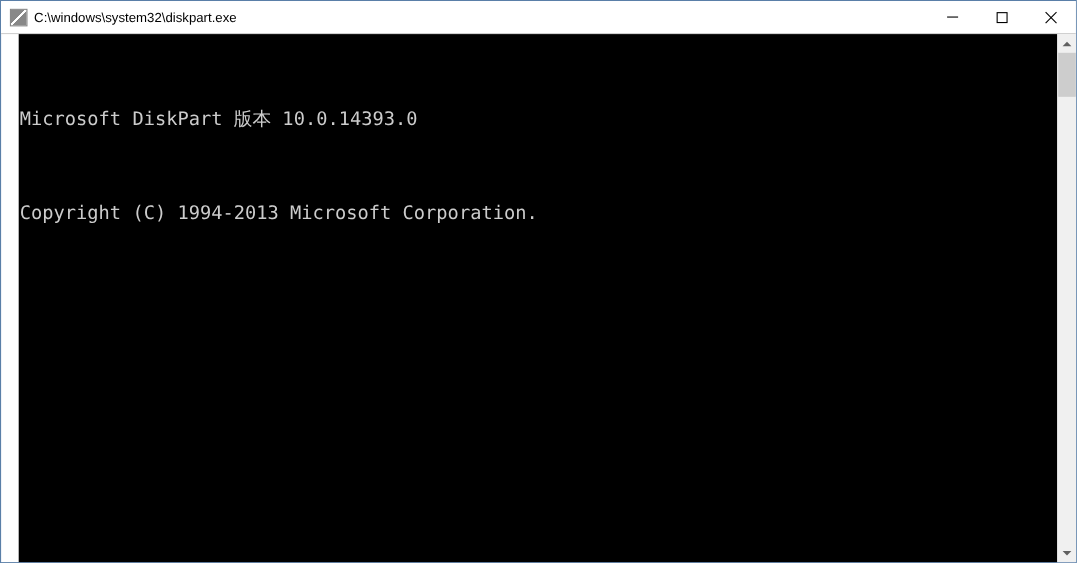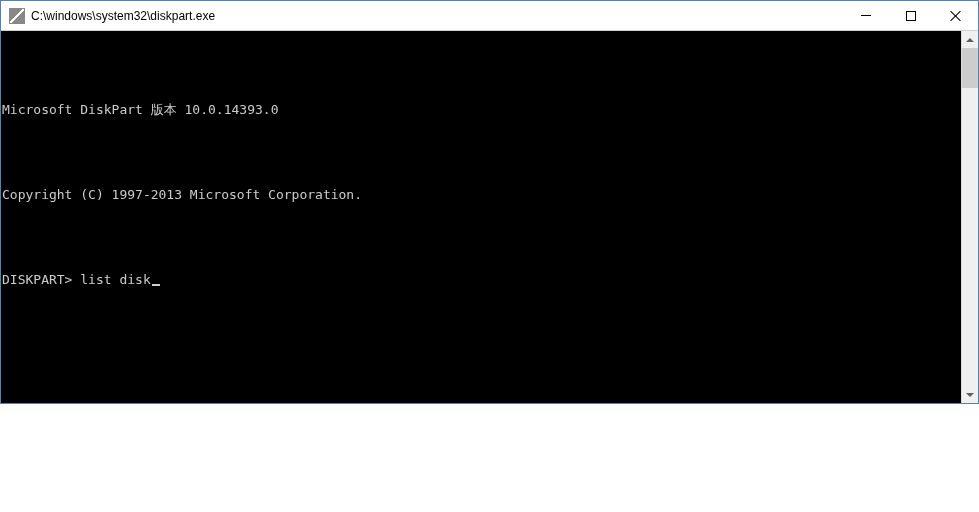--- a/index.html
+++ b/index.html
@@ -10,21 +10,21 @@
     body {
       width: 979px;
       height: 512px;
       background: #ffffff;
       font-family: "Segoe UI", Tahoma, sans-serif;
       overflow: hidden;
       position: relative;
     }
     .window {
       width: 979px;
-      height: 404px;
+      height: 512px;
       border: 1px solid #5a7fa8;
       display: flex;
       flex-direction: column;
       background: #ffffff;
     }
     .titlebar {
       height: 30px;
       background: #ffffff;
       display: flex;
       align-items: center;
@@ -91,25 +91,26 @@
     .body-area {
       flex: 1;
       display: flex;
       min-height: 0;
     }
     .terminal {
       flex: 1;
       background: #000000;
       color: #cccccc;
       font-family: "NSimSun", "SimSun", Consolas, monospace;
-      font-size: 13px;
+      font-size: 17px;
       line-height: 17px;
       padding: 2px 0 0 0;
       white-space: pre;
       overflow: hidden;
+      margin-left: 16px;
     }
     .terminal .line {
       padding-left: 1px;
     }
     .scrollbar {
       width: 17px;
       background: #f0f0f0;
       display: flex;
       flex-direction: column;
       border-left: 1px solid #ddd;
@@ -175,23 +176,22 @@
       <button class="win-btn close">
         <span class="close-glyph"></span>
       </button>
     </div>
   </div>
   <div class="body-area">
     <div class="terminal">
       <div class="line"></div>
       <div class="line">Microsoft DiskPart 版本 10.0.14393.0</div>
       <div class="line"></div>
-      <div class="line">Copyright (C) 1997-2013 Microsoft Corporation.</div>
+      <div class="line">Copyright (C) 1994-2013 Microsoft Corporation.</div>
       <div class="line"></div>
-      <div class="line"><span>DISKPART&gt; </span><span>list disk</span><span class="cursor"></span></div>
     </div>
     <div class="scrollbar">
       <div class="sb-btn">
         <div class="sb-arrow-up"></div>
       </div>
       <div class="sb-track">
         <div class="sb-thumb"></div>
       </div>
       <div class="sb-btn">
         <div class="sb-arrow-down"></div>

